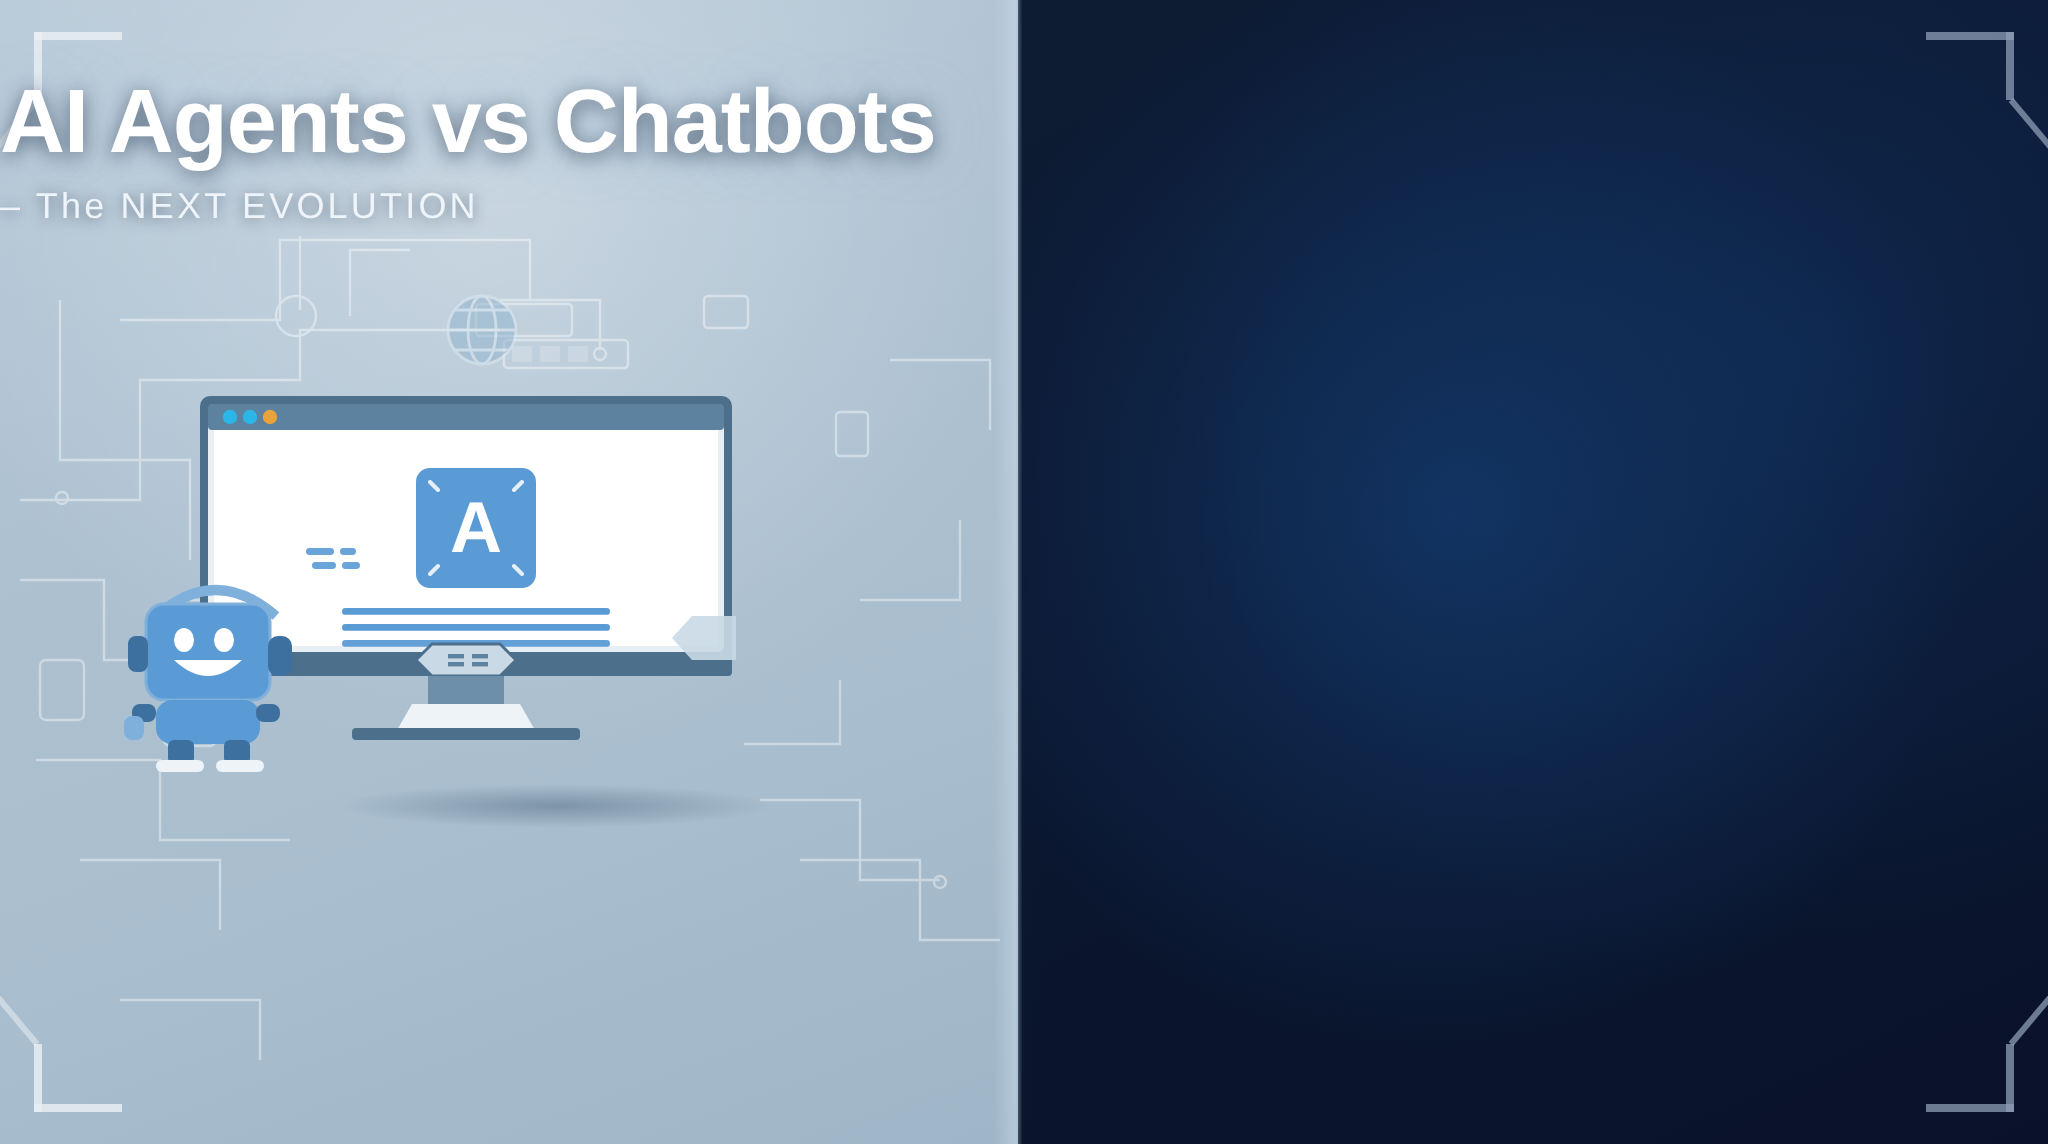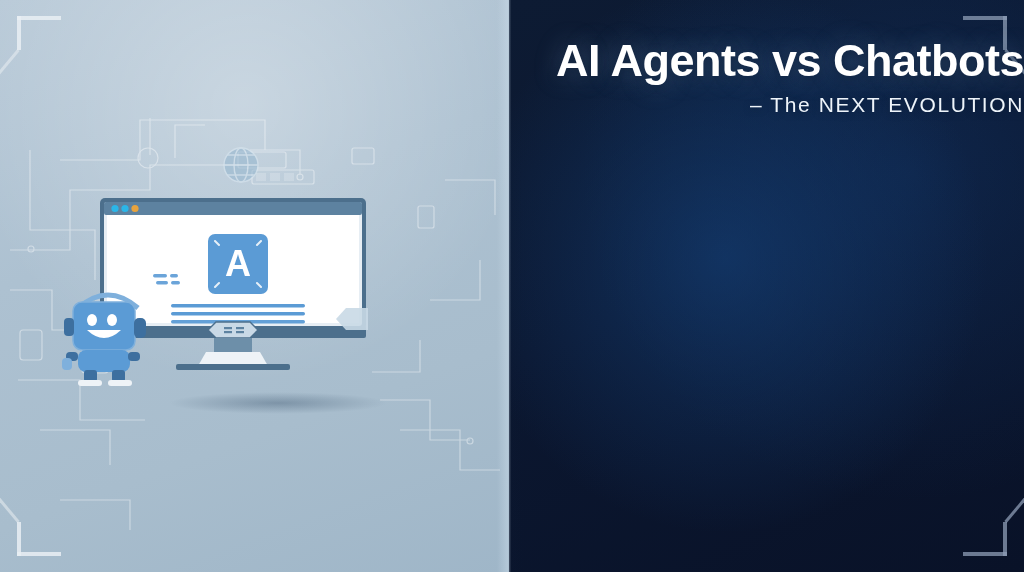--- a/index.html
+++ b/index.html
@@ -48,24 +48,24 @@
   #bk-bl .h { left:0; bottom:0; width:44px; }
   #bk-bl .v { left:0; bottom:0; height:34px; }
   #bk-bl .tail { left:0; bottom:34px; transform-origin:bottom center; transform:rotate(-40deg); }
 
   #bk-br { right:17px; bottom:16px; }
   #bk-br .h { right:0; bottom:0; width:44px; }
   #bk-br .v { right:0; bottom:0; height:34px; }
   #bk-br .tail { right:0; bottom:34px; transform-origin:bottom center; transform:rotate(40deg); }
 
   
-  #title-block { position:absolute; left:0; top:36px; width:1024px; text-align:right; z-index:40; }
+  #title-block { position:absolute; left:0; top:36px; width:1024px; text-align:left; z-index:40; }
   #main-title { font-size:45px; font-weight:700; letter-spacing:-0.5px; color:#ffffff;
     text-shadow:0 2px 10px rgba(10,25,48,.55), 0 0 26px rgba(160,200,240,.35); line-height:1.1; }
-  #sub-title { margin-top:7px; font-size:21px; font-weight:400; letter-spacing:1.6px;
+  #sub-title { margin-top:7px; font-size:18px; font-weight:400; letter-spacing:1.6px;
     color:#eef4fa; text-shadow:0 1px 7px rgba(10,25,48,.5); }
 
   
   #circuit-left { position:absolute; left:0; top:0; width:509px; height:572px; opacity:.55; }
   #monitor { position:absolute; left:98px; top:196px; width:270px; height:180px; }
   #robot   { position:absolute; left:60px; top:272px; width:96px; height:116px; }
   #globe-deco { position:absolute; left:215px; top:140px; width:52px; height:50px; opacity:.6; }
   #floor-shadow { position:absolute; left:168px; top:392px; width:220px; height:22px;
     background:radial-gradient(ellipse at center, rgba(60,85,110,.40) 0%, rgba(60,85,110,0) 70%); }
 

